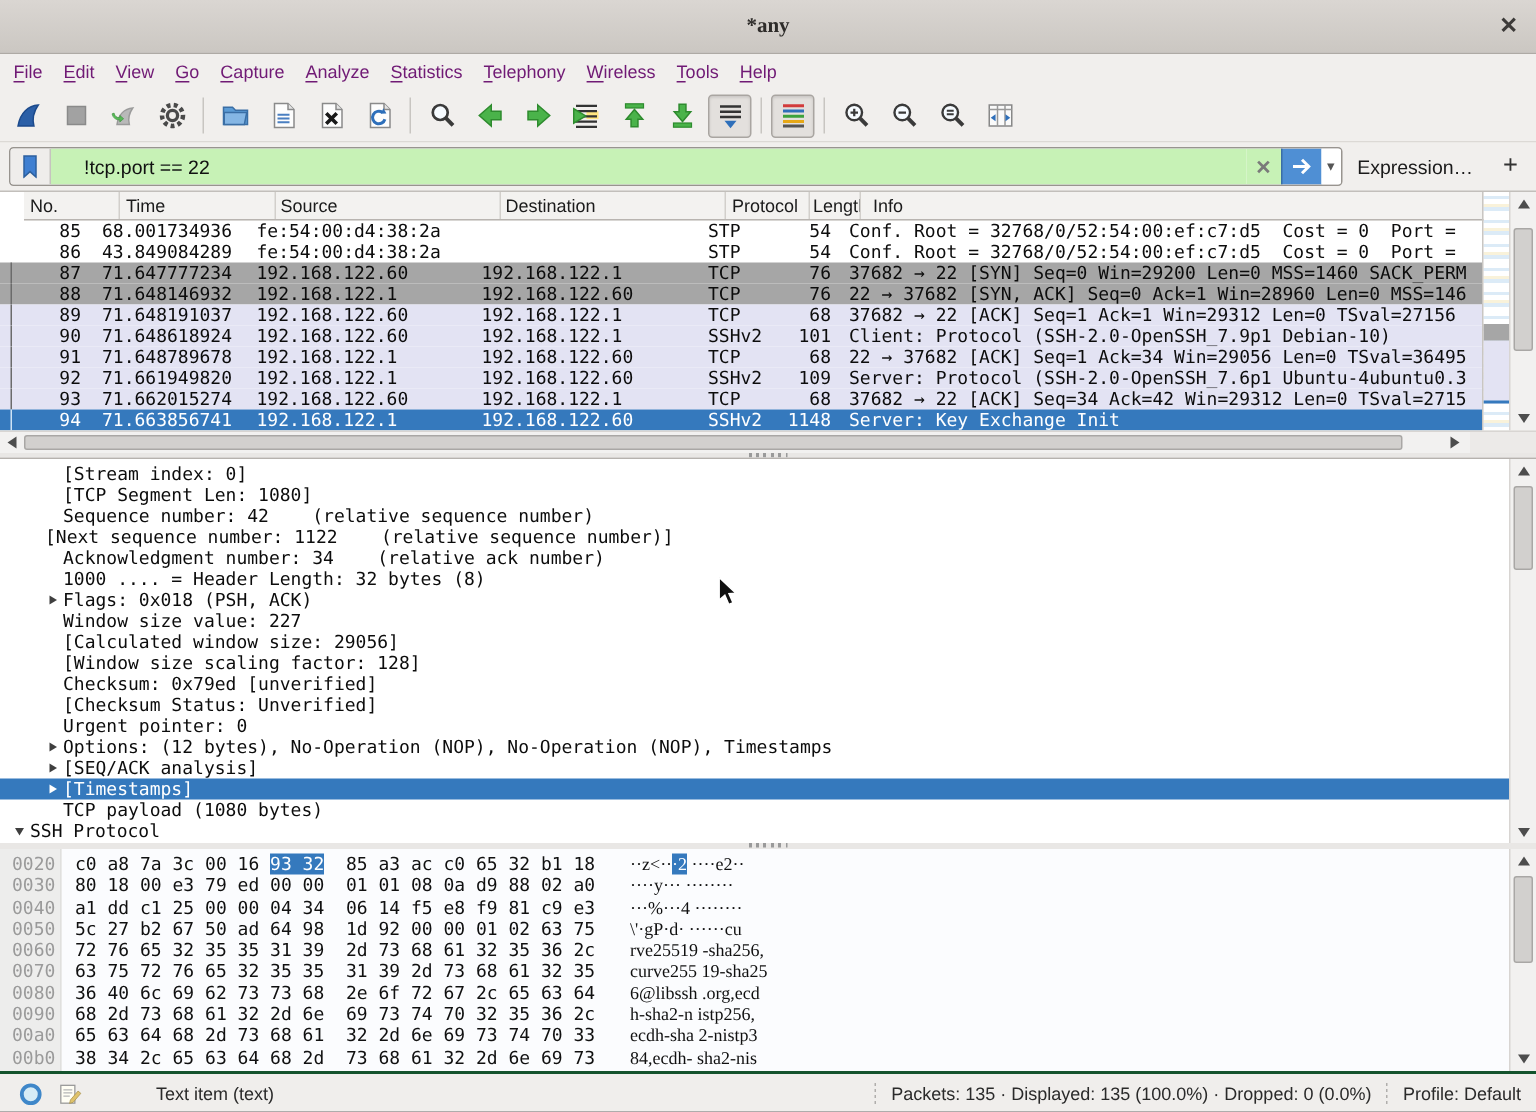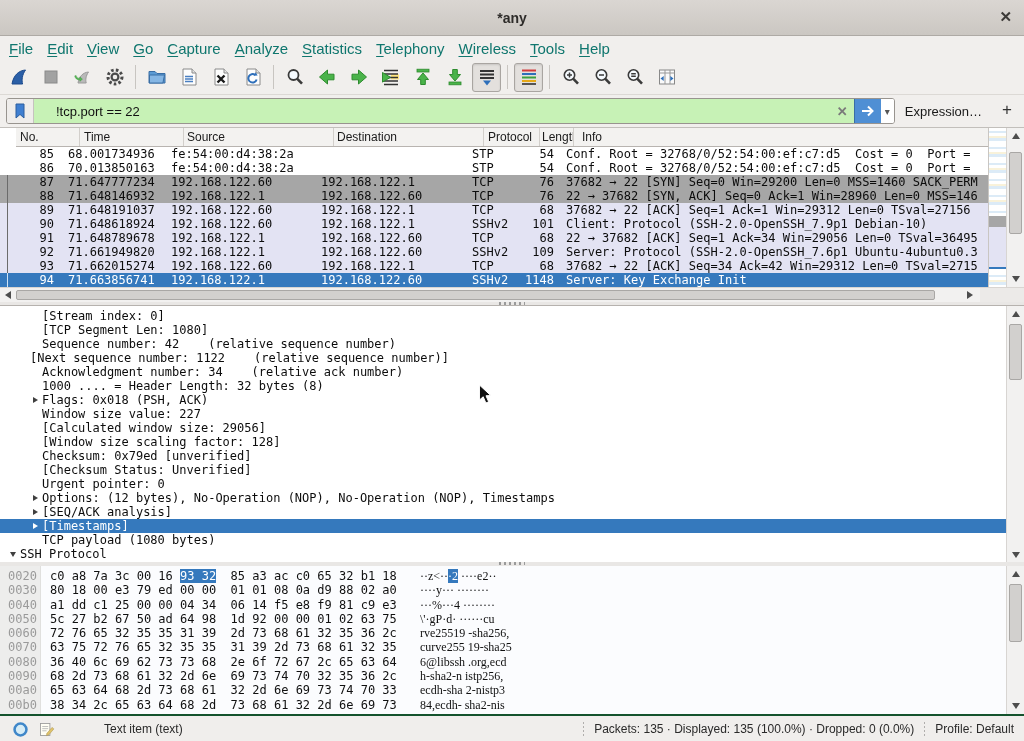--- a/index.html
+++ b/index.html
@@ -1,25 +1,25 @@
 <!DOCTYPE html>
 <html><head>
 <meta charset="utf-8">
 <style>
   html,body{margin:0;padding:0;background:#555;}
   .win{position:relative;width:1024px;height:741px;background:#f1efed;overflow:hidden;
        font-family:"Liberation Sans",sans-serif;-webkit-font-smoothing:antialiased;}
   
   .titlebar{height:36px;background:linear-gradient(#dad6d2,#cbc7c2);border-bottom:1px solid #aeaaa5;
             position:relative;display:flex;align-items:center;justify-content:center;box-sizing:border-box;}
-  .title{font-size:14px;font-weight:bold;color:#2e2c2a;}
+  .title{font-size:14px;font-weight:bold;color:#2e2c2a;font-family:Liberation Serif, serif;}
   .closebtn{position:absolute;right:12px;top:8px;font-size:15px;font-weight:bold;color:#3c3a38;cursor:default;}
   
   .menubar{height:24px;display:flex;align-items:center;padding-left:2px;background:#f1efed;}
-  .mitem{padding:3px 7px;font-size:15px;color:#0f766e;white-space:nowrap;}
+  .mitem{padding:3px 7px;font-size:12px;color:#701a75;white-space:nowrap;}
   .mitem u{text-decoration:underline;text-underline-offset:2px;}
   
   .toolbar{height:34px;display:flex;align-items:center;padding-left:4px;background:#f1efed;
            border-bottom:1px solid #dcd9d5;}
   .tbtn{width:27px;height:27px;display:flex;align-items:center;justify-content:center;border:1px solid transparent;border-radius:3px;margin-right:3px;}
   .tbtn.active{border:1px solid #a9a5a1;background:#e3e0dd;box-shadow:inset 0 1px 2px rgba(0,0,0,.12);}
   .tsep{width:1px;height:24px;background:#c8c5c1;margin:0 6px 0 3px;}
   .ticon svg{display:block;}
   
   .filterbar{height:33px;display:flex;align-items:center;background:#f1efed;padding:0 6px;box-sizing:border-box;border-bottom:1px solid #c2bfbb;}
@@ -345,21 +345,21 @@
           <span class="c-no">85</span>
           <span class="c-time">68.001734936</span>
           <span class="c-src">fe:54:00:d4:38:2a</span>
           <span class="c-dst"></span>
           <span class="c-proto">STP</span>
           <span class="c-len">54</span>
           <span class="c-info">Conf. Root = 32768/0/52:54:00:ef:c7:d5  Cost = 0  Port =</span>
         </div>
         <div class="prow grid white">
           <span class="c-no">86</span>
-          <span class="c-time">70.013850163</span>
+          <span class="c-time">43.849084289</span>
           <span class="c-src">fe:54:00:d4:38:2a</span>
           <span class="c-dst"></span>
           <span class="c-proto">STP</span>
           <span class="c-len">54</span>
           <span class="c-info">Conf. Root = 32768/0/52:54:00:ef:c7:d5  Cost = 0  Port =</span>
         </div>
         <div class="prow grid gray marked">
           <span class="c-no">87</span>
           <span class="c-time">71.647777234</span>
           <span class="c-src">192.168.122.60</span>

